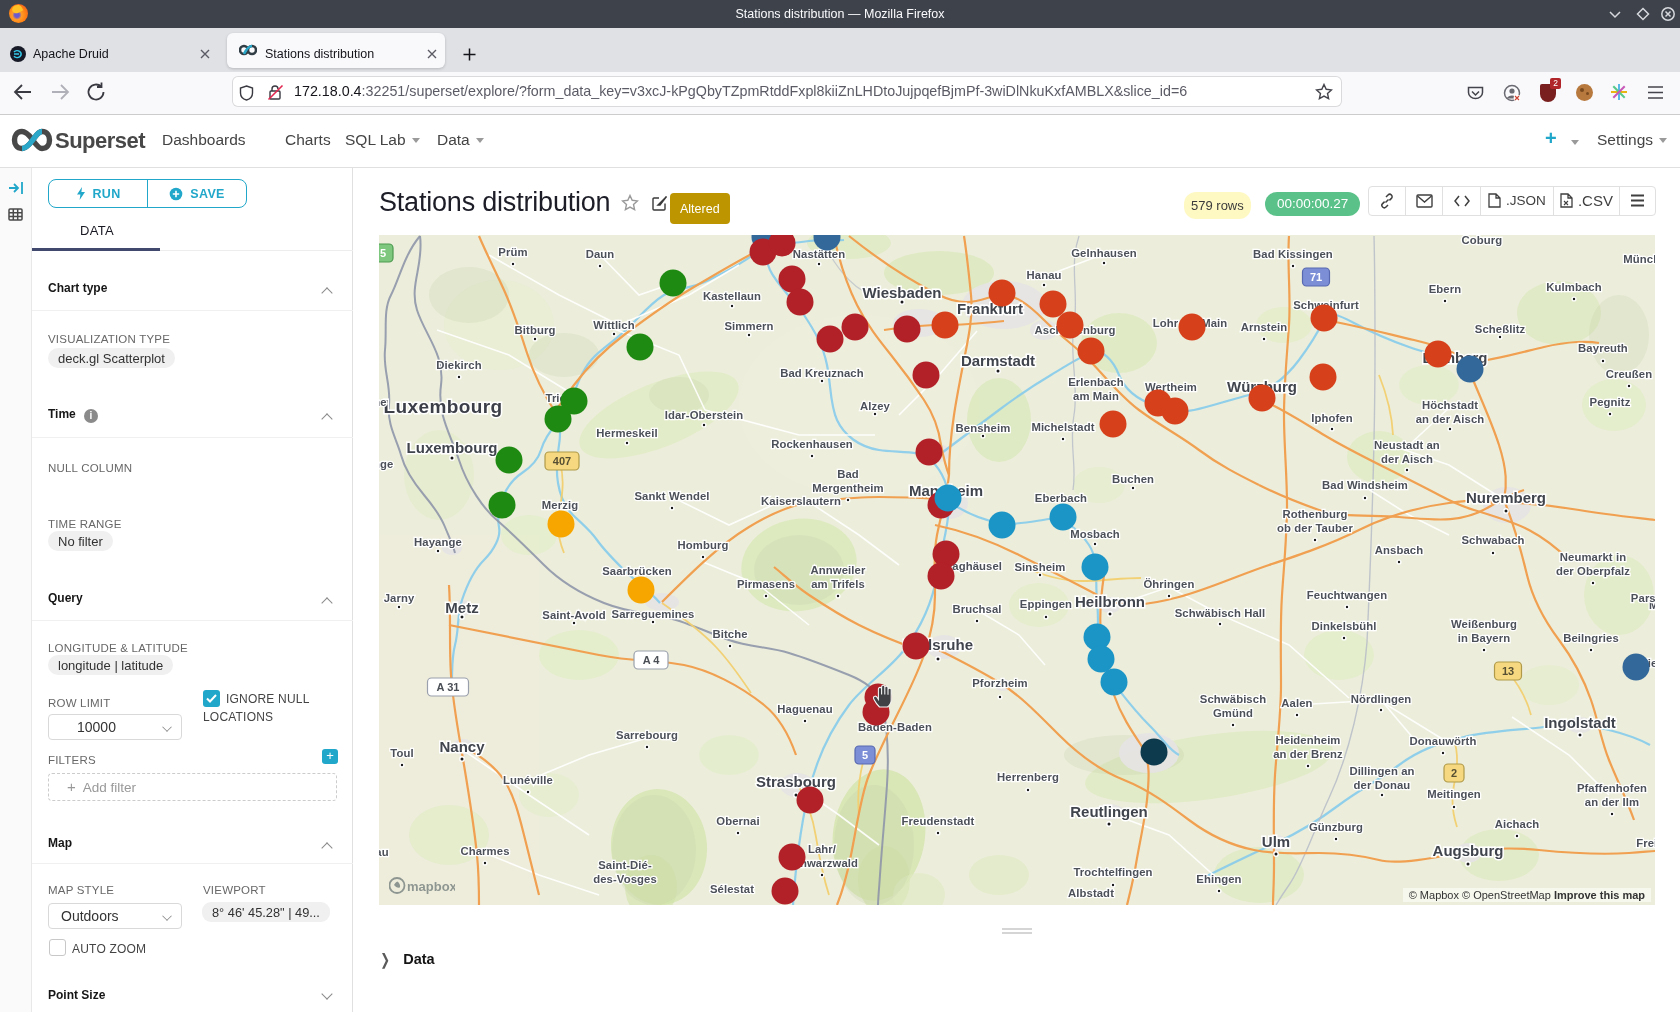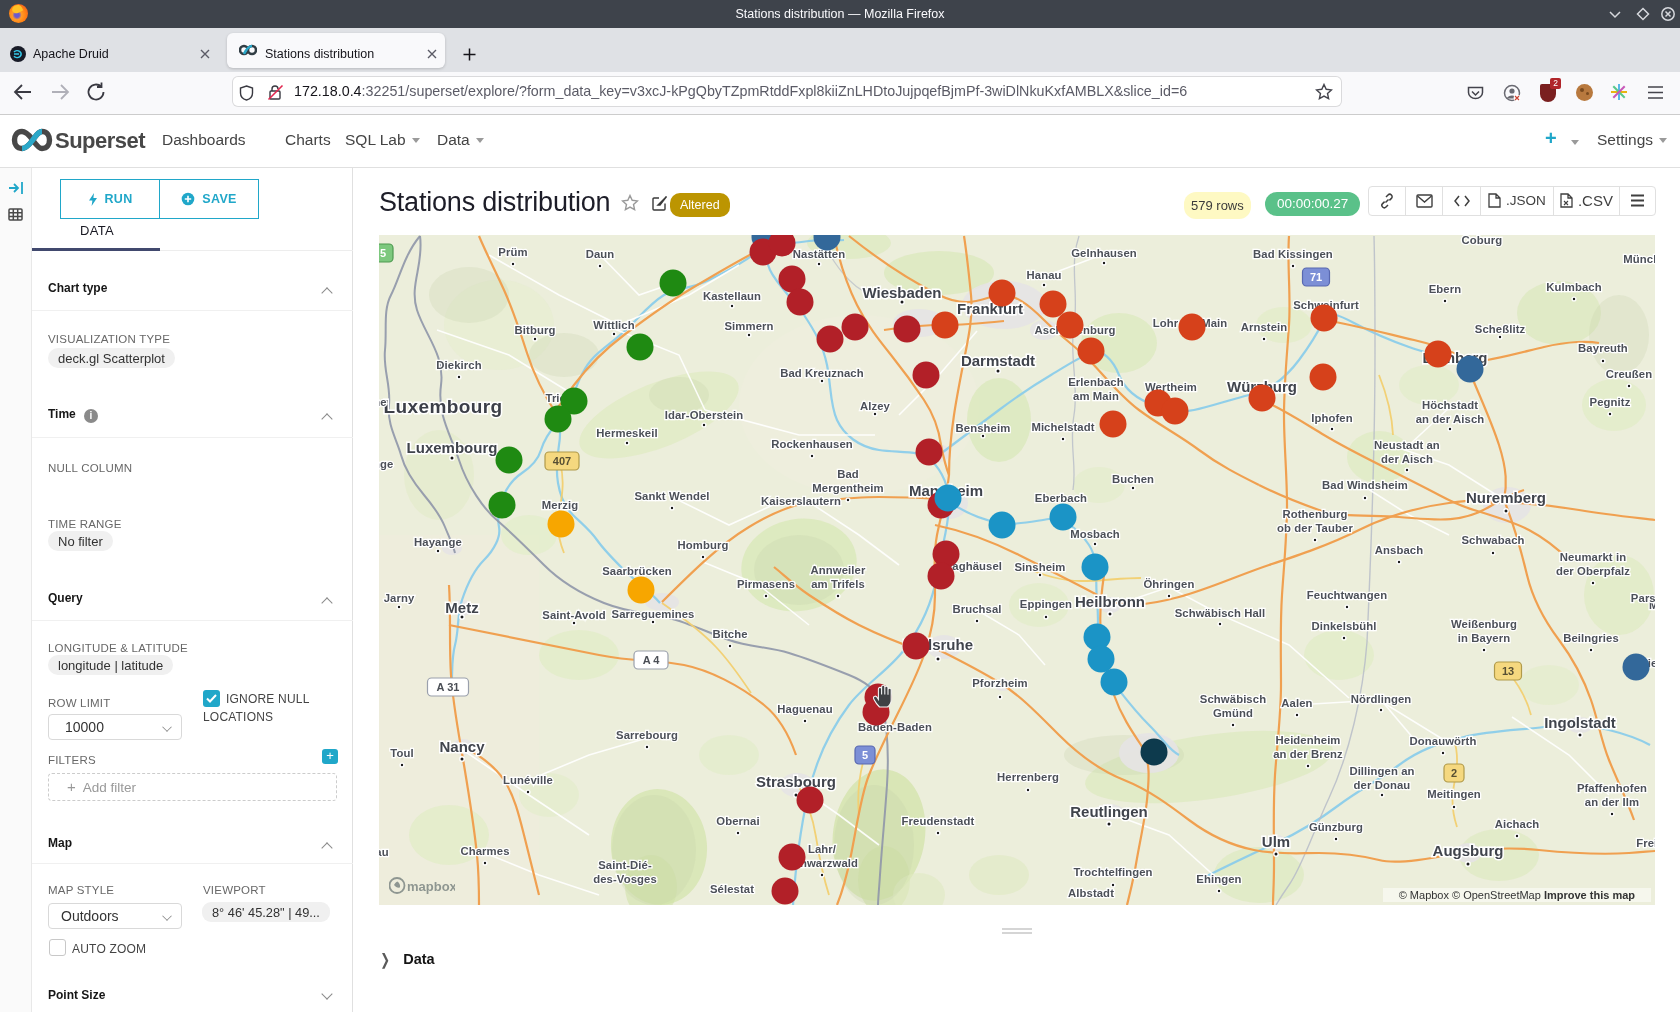--- a/index.html
+++ b/index.html
@@ -20,51 +20,51 @@
 
 .ssheader{position:absolute;left:0;top:115px;width:1680px;height:53px;background:#fff;border-bottom:1px solid #e0e0e0}
 .ssnav{position:absolute;top:16px;font-size:15.5px;color:#444}
 .sslogotxt{position:absolute;left:55px;top:13px;font-size:22px;font-weight:bold;color:#484848;letter-spacing:-0.5px}
 .caret{display:inline-block;width:0;height:0;border-left:4px solid transparent;border-right:4px solid transparent;border-top:5px solid #9a9a9a;vertical-align:middle;margin-left:6px}
 
 .leftstrip{position:absolute;left:0;top:168px;width:32px;height:844px;background:#fafafa;border-right:1px solid #e8e8e8}
 .sidebar{position:absolute;left:32px;top:168px;width:321px;height:844px;background:#fff;border-right:1px solid #e0e0e0}
 .chart{position:absolute;left:353px;top:168px;width:1327px;height:844px;background:#fff}
 
-.btngroup{position:absolute;left:28px;top:11px;width:199px;height:40px;border:1.4px solid #20a7c9;border-radius:0;display:flex}
+.btngroup{position:absolute;left:16px;top:11px;width:199px;height:29px;border:1.4px solid #20a7c9;border-radius:8px;display:flex}
 .btngroup .half{flex:1;display:flex;align-items:center;justify-content:center;color:#20a7c9;font-size:12.5px;font-weight:bold;letter-spacing:.3px}
 .btngroup .half+.half{border-left:1.4px solid #20a7c9}
 .datatab{position:absolute;left:48px;top:55px;font-size:13px;color:#181822;letter-spacing:.3px;font-weight:500}
 .tabind{position:absolute;left:0;top:80px;width:128px;height:2.5px;background:#41496e}
 .tabline{position:absolute;left:128px;top:81.5px;width:193px;height:1px;background:#ededed}
 .sect{position:absolute;left:16px;font-size:12px;color:#161616;font-weight:700}
 .sdiv{position:absolute;left:0;width:321px;height:1px;background:#f0f0f0}
 .slabel{position:absolute;left:16px;font-size:11.5px;color:#686868;letter-spacing:.2px}
 .pill{position:absolute;background:#f0f0f0;border-radius:10px;font-size:13px;color:#323232;display:inline-flex;align-items:center;padding:0 10px;height:20px;white-space:nowrap}
 .selbox{position:absolute;background:#fff;border:1px solid #d9d9d9;border-radius:4px;display:flex;align-items:center;font-size:14px;color:#333}
 .upc{position:absolute;width:8px;height:8px;border-left:1.6px solid #8a8a8a;border-top:1.6px solid #8a8a8a;transform:rotate(45deg)}
 .dnc{position:absolute;width:8px;height:8px;border-left:1.6px solid #8a8a8a;border-top:1.6px solid #8a8a8a;transform:rotate(225deg)}
 .cbx{position:absolute;width:17px;height:17px;border-radius:3px}
 
 .ctitle{position:absolute;left:26px;top:19px;font-size:27px;font-weight:500;color:#1d1d28;letter-spacing:-0.2px}
-.badge{position:absolute;background:#bc9501;color:#fff;font-size:12.5px;border-radius:10px;height:24px;display:inline-flex;align-items:center;padding:0 10px}
+.badge{position:absolute;background:#bc9501;color:#fff;font-size:12.5px;border-radius:4px;height:31px;display:inline-flex;align-items:center;padding:0 10px}
 .hpill{position:absolute;background:#fef9c3;border-radius:12px;font-size:13px;color:#3b3b3b;height:27px;display:inline-flex;align-items:center;padding:0 7px}
 .tpill{position:absolute;background:#5ac189;border-radius:12px;font-size:13.5px;color:#fff;height:24px;display:inline-flex;align-items:center;padding:0 12px}
 .icogroup{position:absolute;left:1015px;top:17.5px;width:288px;height:30px;border:1px solid #e0e0e0;border-radius:4px;background:#fff;display:flex;align-items:center}
 .icogroup .sep{width:1px;height:30px;background:#e0e0e0}
 .icogroup .ic{display:flex;align-items:center;justify-content:center;height:100%;color:#3f3f3f}
 .mapwrap{position:absolute;left:26px;top:67px;width:1276px;height:670px;overflow:hidden;background:#eceedb}
 .map{position:absolute;left:0;top:0}
 .lt{font-size:11.3px;font-weight:bold;fill:#4c5058;text-anchor:middle;paint-order:stroke;stroke:#ffffff;stroke-width:2.5px;letter-spacing:.1px}
 .lb{font-size:15px;font-weight:bold;fill:#40444c;text-anchor:middle;paint-order:stroke;stroke:#ffffff;stroke-width:3px}
 .lc{font-size:19px;font-weight:bold;fill:#3c3f48;text-anchor:middle;paint-order:stroke;stroke:#ffffff;stroke-width:3px;letter-spacing:.4px}
 .sh{font-size:11px;font-weight:bold;text-anchor:middle}
 .td{fill:#1c1c1c;stroke:#ffffff;stroke-width:1.4px}
 .tooltip{position:absolute;left:512px;top:468px;width:300px;height:66px;background:rgba(42,42,37,.88);color:#fff;font-size:13.5px;line-height:17.2px;padding:7px 9px;z-index:5}
-.mbattr{position:absolute;right:4px;bottom:3px;background:rgba(255,255,255,.5);font-size:11px;color:#333;padding:1px 16px;z-index:4}
+.mbattr{position:absolute;right:4px;bottom:3px;background:rgba(255,255,255,.5);font-size:11px;color:#333;padding:1px 6px;z-index:4}
 .mblogo{position:absolute;left:10px;bottom:7px;z-index:4;opacity:.75}
 .handle{position:absolute;left:649px;top:760px}
 .datarow{position:absolute;left:26px;top:783px;font-size:14.5px;color:#141414;font-weight:bold}
 </style></head>
 <body>
 
 <div class="titlebar">
   <div class="fxlogo"></div>
   <div class="wt">Stations distribution — Mozilla Firefox</div>
   <svg class="abs" style="left:1606px;top:7px" width="70" height="14" viewBox="0 0 70 14" fill="none" stroke="#d6d8dd" stroke-width="1.5">
@@ -197,21 +197,21 @@
   <div class="slabel" style="top:294px">NULL COLUMN</div>
   <div class="slabel" style="top:350px">TIME RANGE</div>
   <div class="pill" style="left:16px;top:363px">No filter</div>
   <div class="sect" style="top:423px">Query</div>
   <div class="upc" style="left:291px;top:431px"></div>
   <div class="sdiv" style="top:452px"></div>
   <div class="slabel" style="top:474px">LONGITUDE &amp; LATITUDE</div>
   <div class="pill" style="left:16px;top:487px">longitude | latitude</div>
   <div class="slabel" style="top:529px">ROW LIMIT</div>
   <div class="selbox" style="left:16px;top:546px;width:134px;height:26px">
-      <span style="margin-left:16px">10000</span>
+      <span style="margin-left:28px">10000</span>
       <div class="dnc" style="left:114px;top:8px;transform:rotate(225deg) scale(.85)"></div>
     </div>
   <div class="cbx" style="left:171px;top:522px;background:#20a7c9"></div>
   <svg class="abs" style="left:174px;top:526px" width="11" height="9" viewBox="0 0 11 9" fill="none" stroke="#fff" stroke-width="2">
       <path d="M1,4.5 L4,7.5 L10,1"></path>
     </svg>
   <div class="slabel" style="left:194px;top:524px;font-size:12px;color:#444">IGNORE NULL</div>
   <div class="slabel" style="left:171px;top:542px;font-size:12px;color:#444">LOCATIONS</div>
   <div class="slabel" style="top:586px">FILTERS</div>
   <div class="abs" style="left:290px;top:581px;width:16px;height:15px;background:#20a7c9;border-radius:3px;color:#fff;font-size:13px;text-align:center;line-height:14px">+</div>

